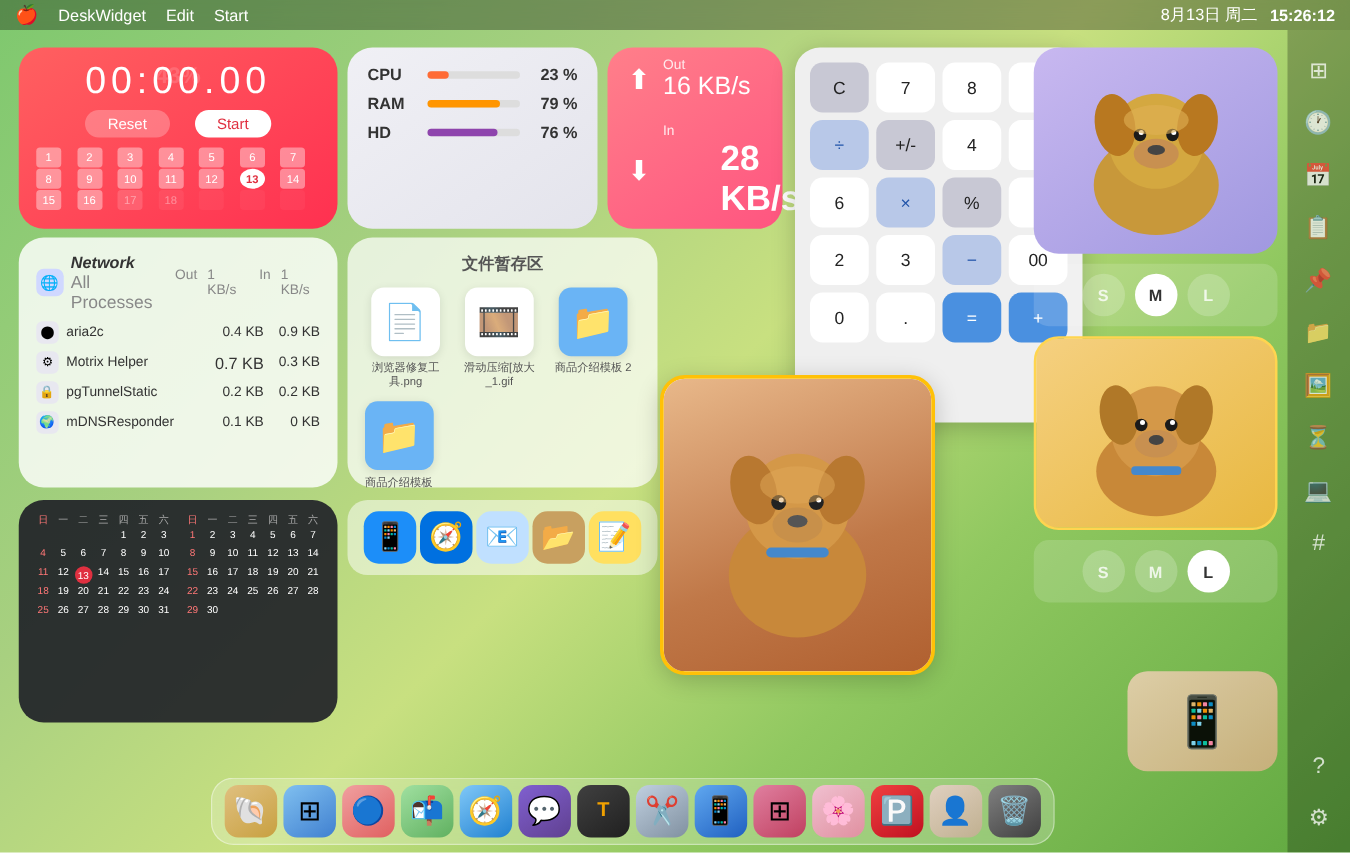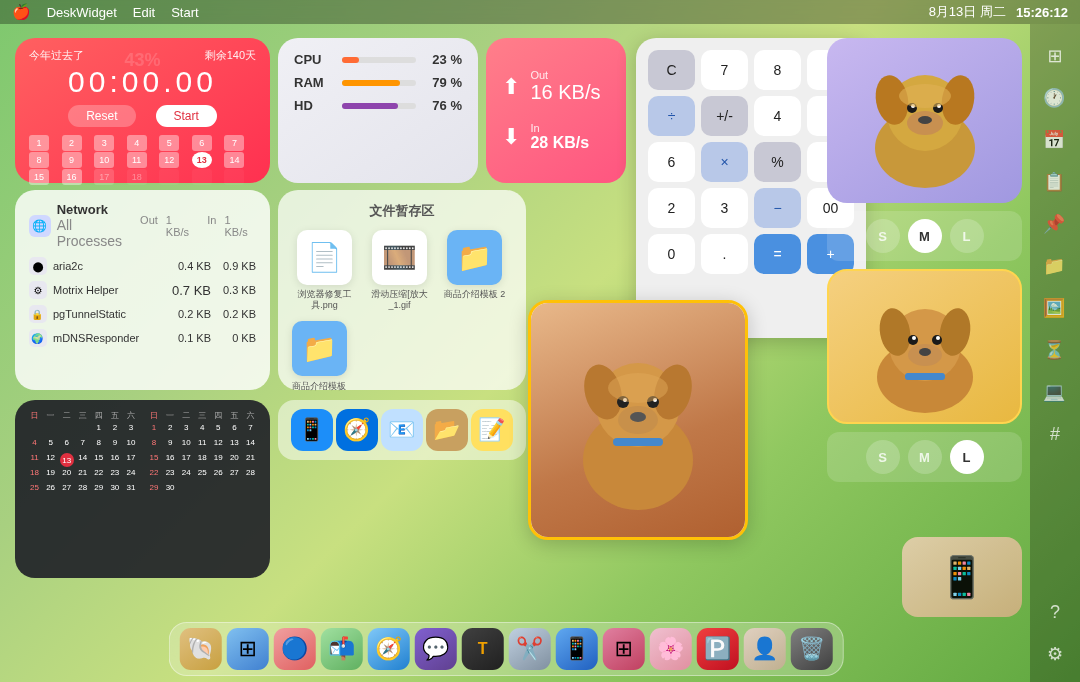--- a/index.html
+++ b/index.html
@@ -73,24 +73,20 @@
     <span>Edit</span>
     <span>Start</span>
   </div>
   <div class="menubar-right">
     <span>8月13日 周二</span>
     <span style="font-weight:600;">15:26:12</span>
   </div>
 </div>
 
 <div style="position:absolute; top:38px; left:15px; width:255px; height:145px; background:linear-gradient(145deg,#ff6060,#ff3050); border-radius:20px; padding:10px 14px; color:white;">
-  <div style="display:flex; justify-content:space-between; align-items:flex-start; margin-bottom:2px;">
-    <div style="font-size:11px; opacity:0.9;">今年过去了</div>
-    <div style="font-size:11px; opacity:0.9;">剩余140天</div>
-  </div>
   <div style="font-size:30px; font-weight:200; letter-spacing:4px; text-align:center; margin-bottom:6px;">00:00.00</div>
   <div style="display:flex; gap:20px; justify-content:center; margin-bottom:8px;">
     <button class="sw-btn-r" style="background:rgba(255,255,255,0.25);color:white;border:none;border-radius:20px;padding:4px 18px;font-size:12px;cursor:pointer;">Reset</button>
     <button class="sw-btn-s" style="background:white;color:#e03040;border:none;border-radius:20px;padding:4px 18px;font-size:12px;cursor:pointer;">Start</button>
   </div>
 
   <div style="display:grid; grid-template-columns:repeat(7,1fr); gap:1px;">
     <div style="width:20px;height:16px;background:rgba(255,255,255,0.4);border-radius:3px;font-size:9px;display:flex;align-items:center;justify-content:center;">1</div>
     <div style="width:20px;height:16px;background:rgba(255,255,255,0.4);border-radius:3px;font-size:9px;display:flex;align-items:center;justify-content:center;">2</div>
     <div style="width:20px;height:16px;background:rgba(255,255,255,0.4);border-radius:3px;font-size:9px;display:flex;align-items:center;justify-content:center;">3</div>
@@ -145,21 +141,21 @@
     <div style="font-size:22px;">⬆</div>
     <div>
       <div style="font-size:11px; opacity:0.85;">Out</div>
       <div style="font-size:20px; font-weight:400;">16 KB/s</div>
     </div>
   </div>
   <div style="display:flex; align-items:center; gap:10px;">
     <div style="font-size:22px;">⬇</div>
     <div>
       <div style="font-size:11px; opacity:0.85;">In</div>
-      <div style="font-size:16px; font-weight:700;">28 KB/s</div>
+      <div style="font-size:28px; font-weight:700;margin-left:46px;">28 KB/s</div>
     </div>
   </div>
 </div>
 
 <div style="position:absolute; top:38px; left:636px; width:230px; height:300px; background:#efefef; border-radius:20px; padding:12px; box-shadow:0 4px 20px rgba(0,0,0,0.2);">
   <div style="display:grid; grid-template-columns:repeat(4,1fr); gap:6px;">
     <button style="height:40px;border-radius:10px;border:none;font-size:14px;font-weight:500;cursor:pointer;background:#c8c8d4;color:#222;">C</button>
     <button style="height:40px;border-radius:10px;border:none;font-size:14px;font-weight:500;cursor:pointer;background:white;color:#222;">7</button>
     <button style="height:40px;border-radius:10px;border:none;font-size:14px;font-weight:500;cursor:pointer;background:white;color:#222;">8</button>
     <button style="height:40px;border-radius:10px;border:none;font-size:14px;font-weight:500;cursor:pointer;background:white;color:#222;">9</button>
@@ -180,21 +176,21 @@
     <button style="height:40px;border-radius:10px;border:none;font-size:14px;font-weight:500;cursor:pointer;background:#4a90e0;color:white;">=</button>
     <button style="height:40px;border-radius:10px;border:none;font-size:14px;font-weight:500;cursor:pointer;background:#4a90e0;color:white;">+</button>
   </div>
 </div>
 
 <div style="position:absolute; top:190px; left:15px; width:255px; height:200px; background:rgba(255,255,255,0.82); border-radius:20px; padding:12px 14px;">
   <div style="display:flex; align-items:center; justify-content:space-between; margin-bottom:8px;">
     <div style="display:flex; align-items:center; gap:6px;">
       <div style="width:22px;height:22px;background:#d0d8ff;border-radius:6px;display:flex;align-items:center;justify-content:center;font-size:12px;">🌐</div>
       <div>
-        <div style="font-size:13px;font-weight:700;color:#333;">Network</div>
+        <div style="font-size:13px;font-weight:700;color:#333;font-style:italic;">Network</div>
         <div style="font-size:14px;color:#888;">All Processes</div>
       </div>
     </div>
     <div style="display:flex;gap:4px;font-size:11px;color:#888;">
       <span>Out</span>
       <span style="margin-left:4px;">1 KB/s</span>
       <span style="margin-left:6px;">In</span>
       <span style="margin-left:4px;">1 KB/s</span>
     </div>
   </div>

